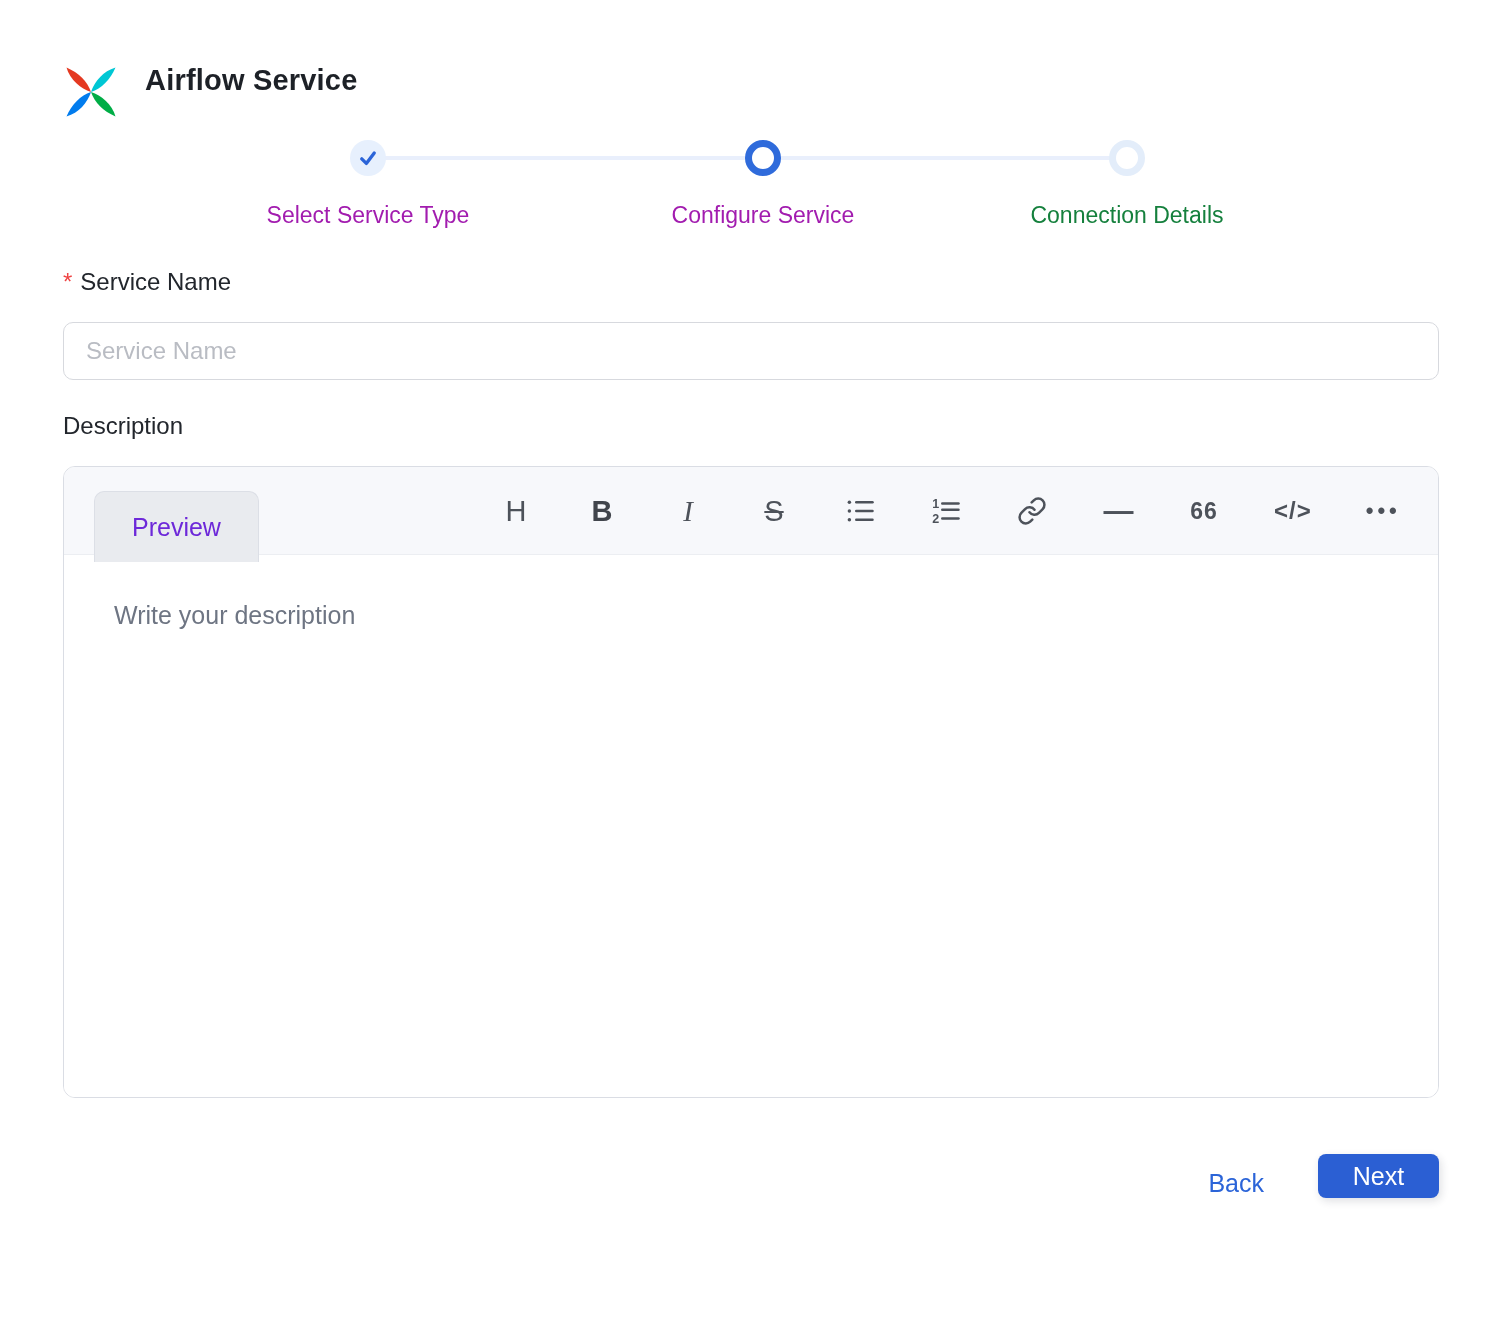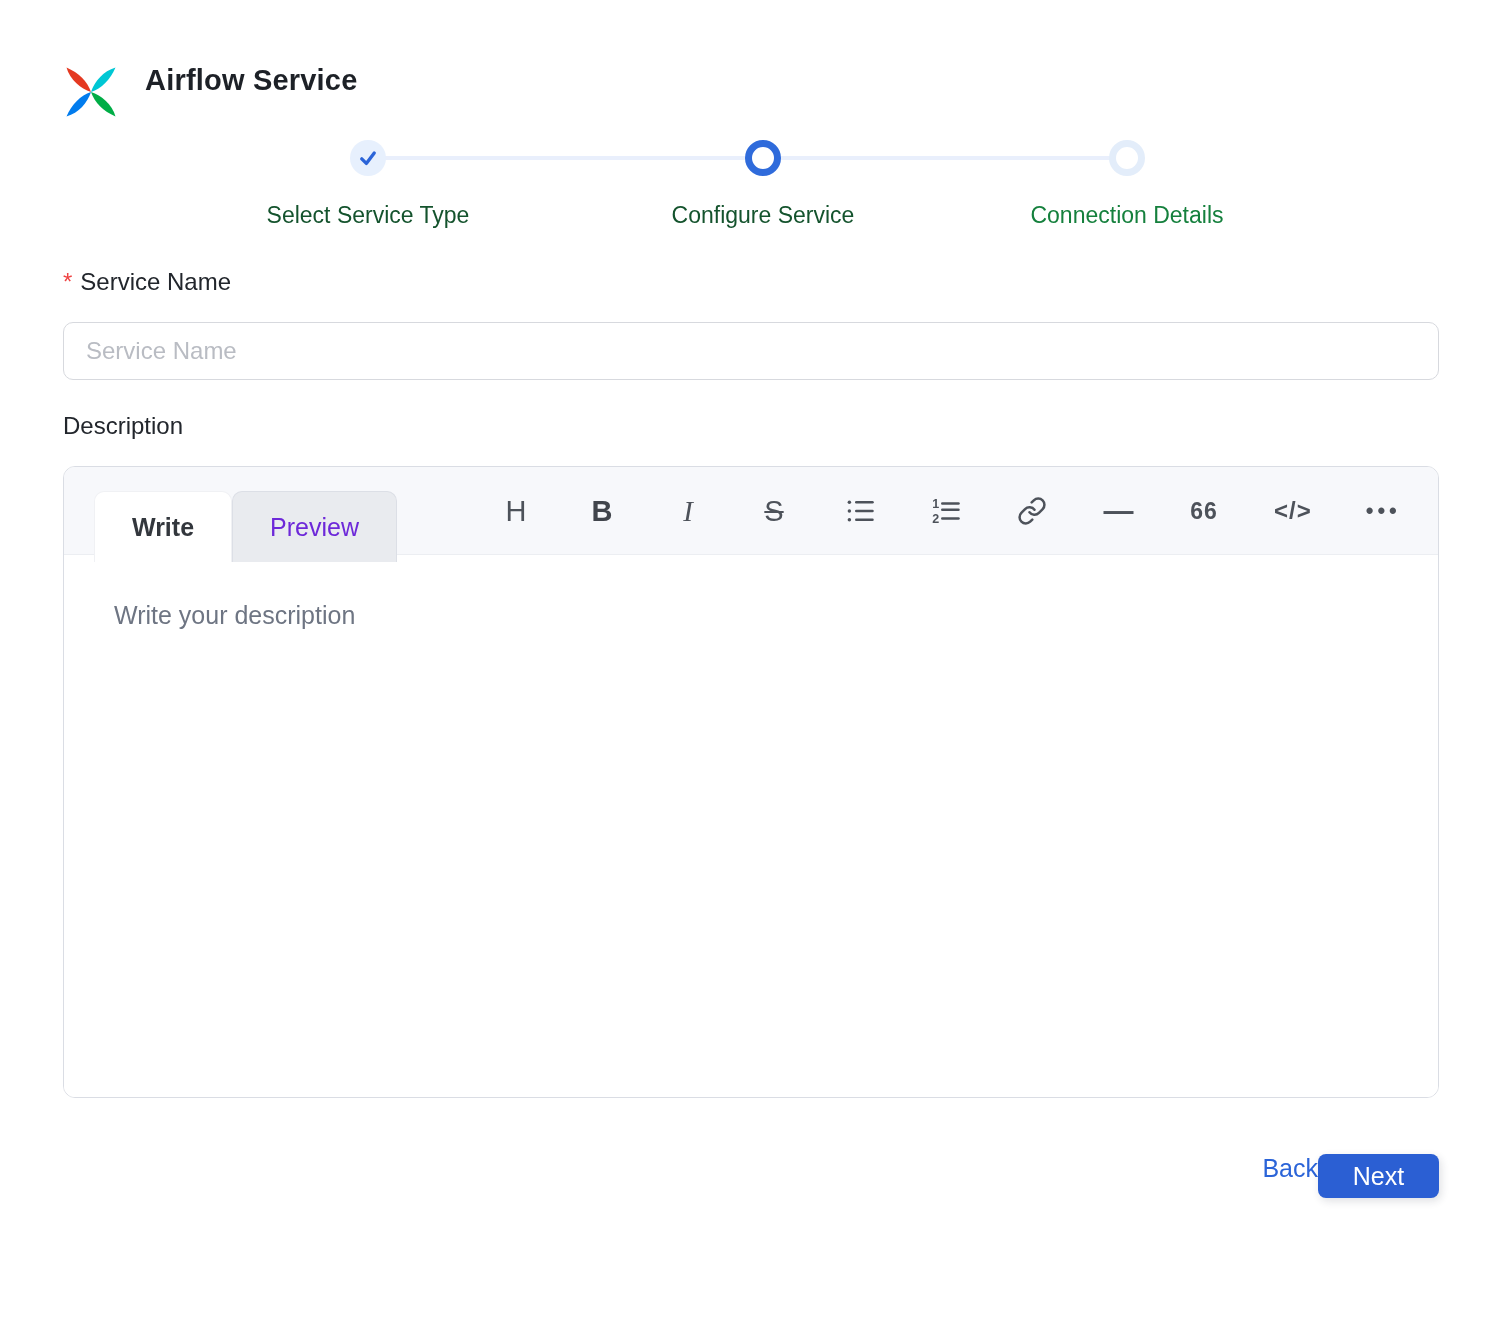--- a/index.html
+++ b/index.html
@@ -29,21 +29,21 @@
     margin:0 auto; display:flex; align-items:center; justify-content:center;
     background:#ffffff; position:relative; z-index:1;
   }
   .step-circle.completed { background:#e7f0fd; }
   .step-circle.active { border:7px solid #2f6bdb; }
   .step-circle.pending { border:7px solid #e3edfa; }
   .step-label {
     position:absolute; top:62px; left:50%; transform:translateX(-50%);
     white-space:nowrap; font-size:23px;
   }
-  .step-label.done, .step-label.current { color:#14532d; }
+  .step-label.done, .step-label.current { color:#a21caf; }
   .step-label.todo { color:#15803d; }
 
   
   .field-label { margin-top:32px; font-size:24px; color:#22262c; }
   .req { color:#ef4444; margin-right:8px; font-size:24px; }
   .text-input {
     margin-top:26px; width:100%; height:58px;
     border:1.5px solid #d7d9de; border-radius:10px;
     padding:0 22px; font-size:24px; color:#2a2f36;
     font-family:"Liberation Sans", sans-serif; outline:none; background:#fff;
@@ -88,21 +88,21 @@
 
   .editor-body { flex:1; border-radius:0 0 11px 11px; background:#fff; }
   .editor-textarea {
     width:100%; height:100%; border:none; outline:none; resize:none;
     padding:46px 50px; font-size:25px; color:#8b5cf6; background:transparent;
     font-family:"Liberation Sans", sans-serif;
   }
   .editor-textarea::placeholder { color:#6e7583; }
 
   
-  .footer { margin-top:56px; display:flex; justify-content:flex-end; align-items:flex-start; }
+  .footer { margin-top:56px; display:flex; justify-content:flex-end; align-items:flex-end; gap:54px; }
   .back-link {
     background:none; border:none; cursor:pointer;
     color:#2b64d8; font-size:25px; font-family:"Liberation Sans", sans-serif;
   }
   .next-btn {
     width:121px; height:44px; border:none; border-radius:8px; cursor:pointer;
     background:#2b5fd3; color:#ffffff; font-size:25px;
     font-family:"Liberation Sans", sans-serif;
     box-shadow:2px 3px 8px rgba(27,37,60,.14);
   }
@@ -152,21 +152,20 @@
     <span class="req">*</span><span>Service Name</span>
   </div>
   <input class="text-input" type="text" placeholder="Service Name" style="">
 
   
   <div class="field-label">Description</div>
 
   <div class="editor">
     <div class="editor-header">
       <div class="tabs">
-        <div class="tab active">Write</div>
         <div class="tab inactive">Preview</div>
       </div>
 
       <div class="toolbar">
         <button class="tool-btn">
           <span class="g-heading">H</span>
         </button>
         <button class="tool-btn">
           <span class="g-bold">B</span>
         </button>

